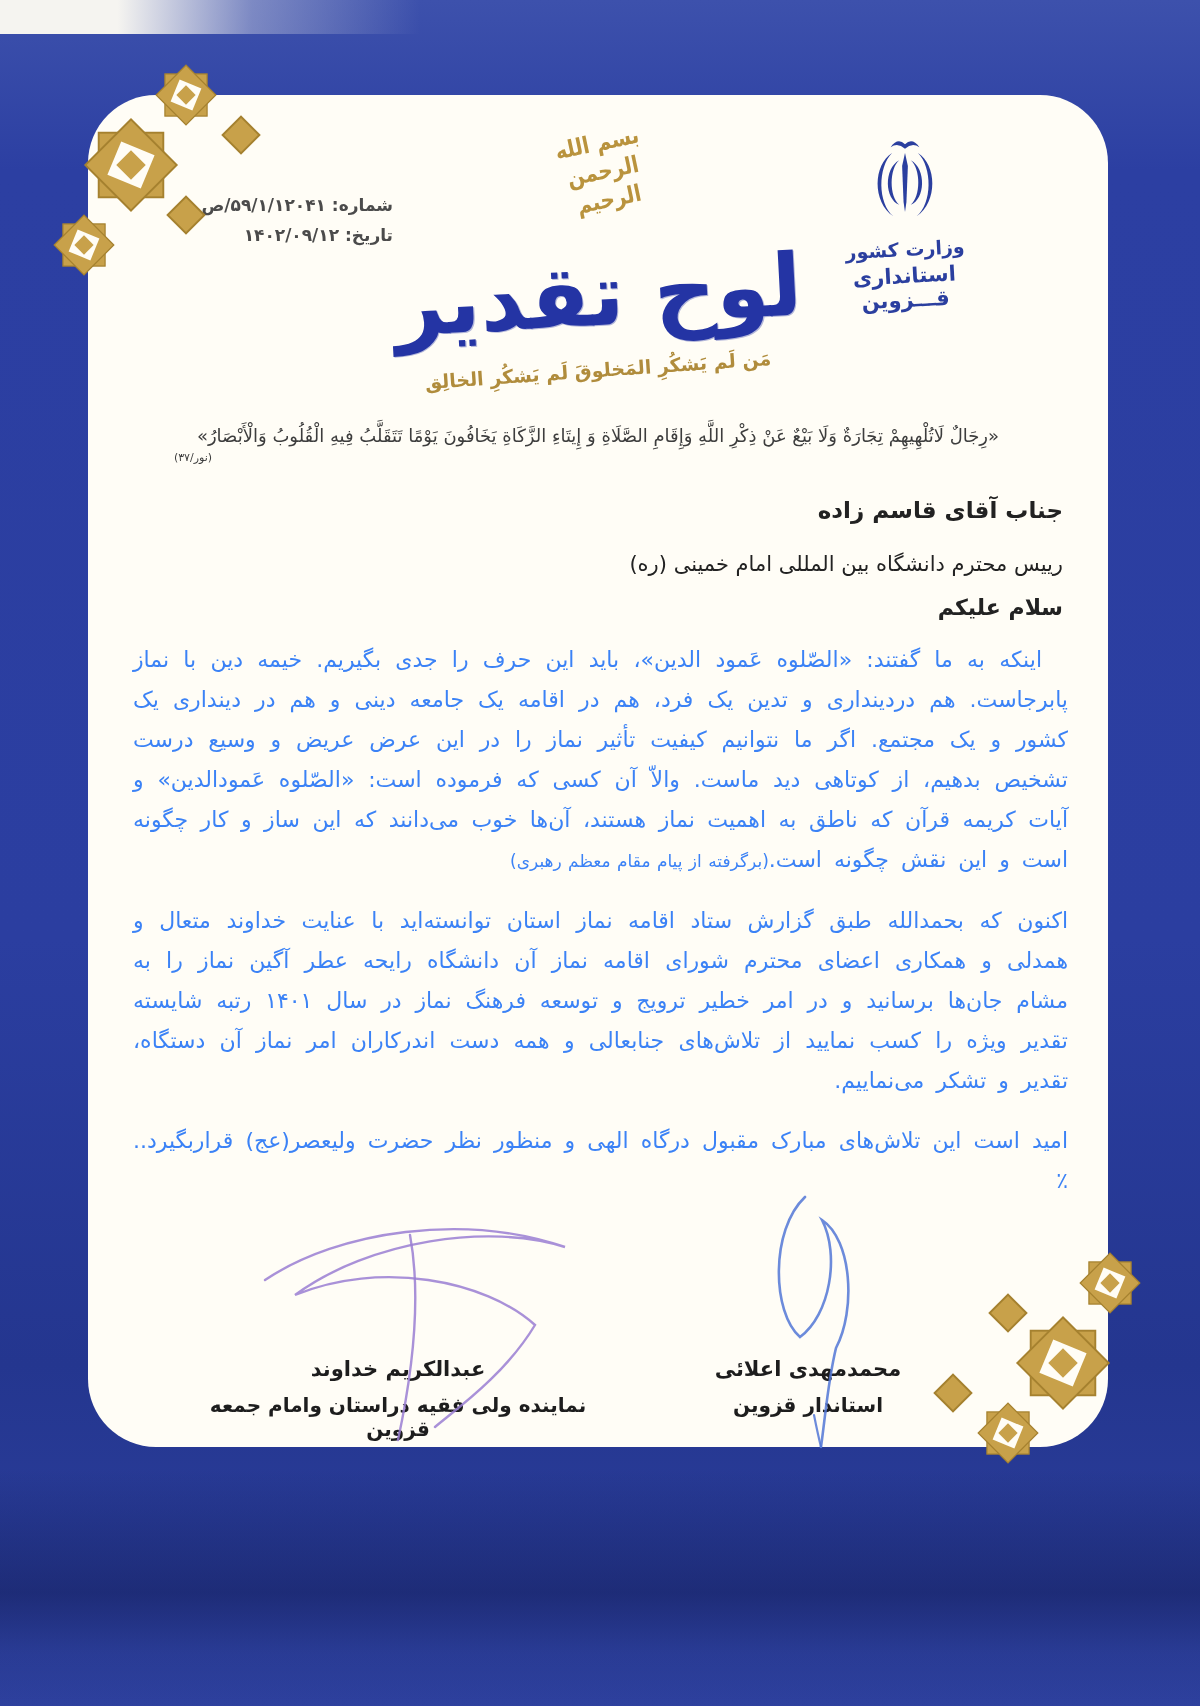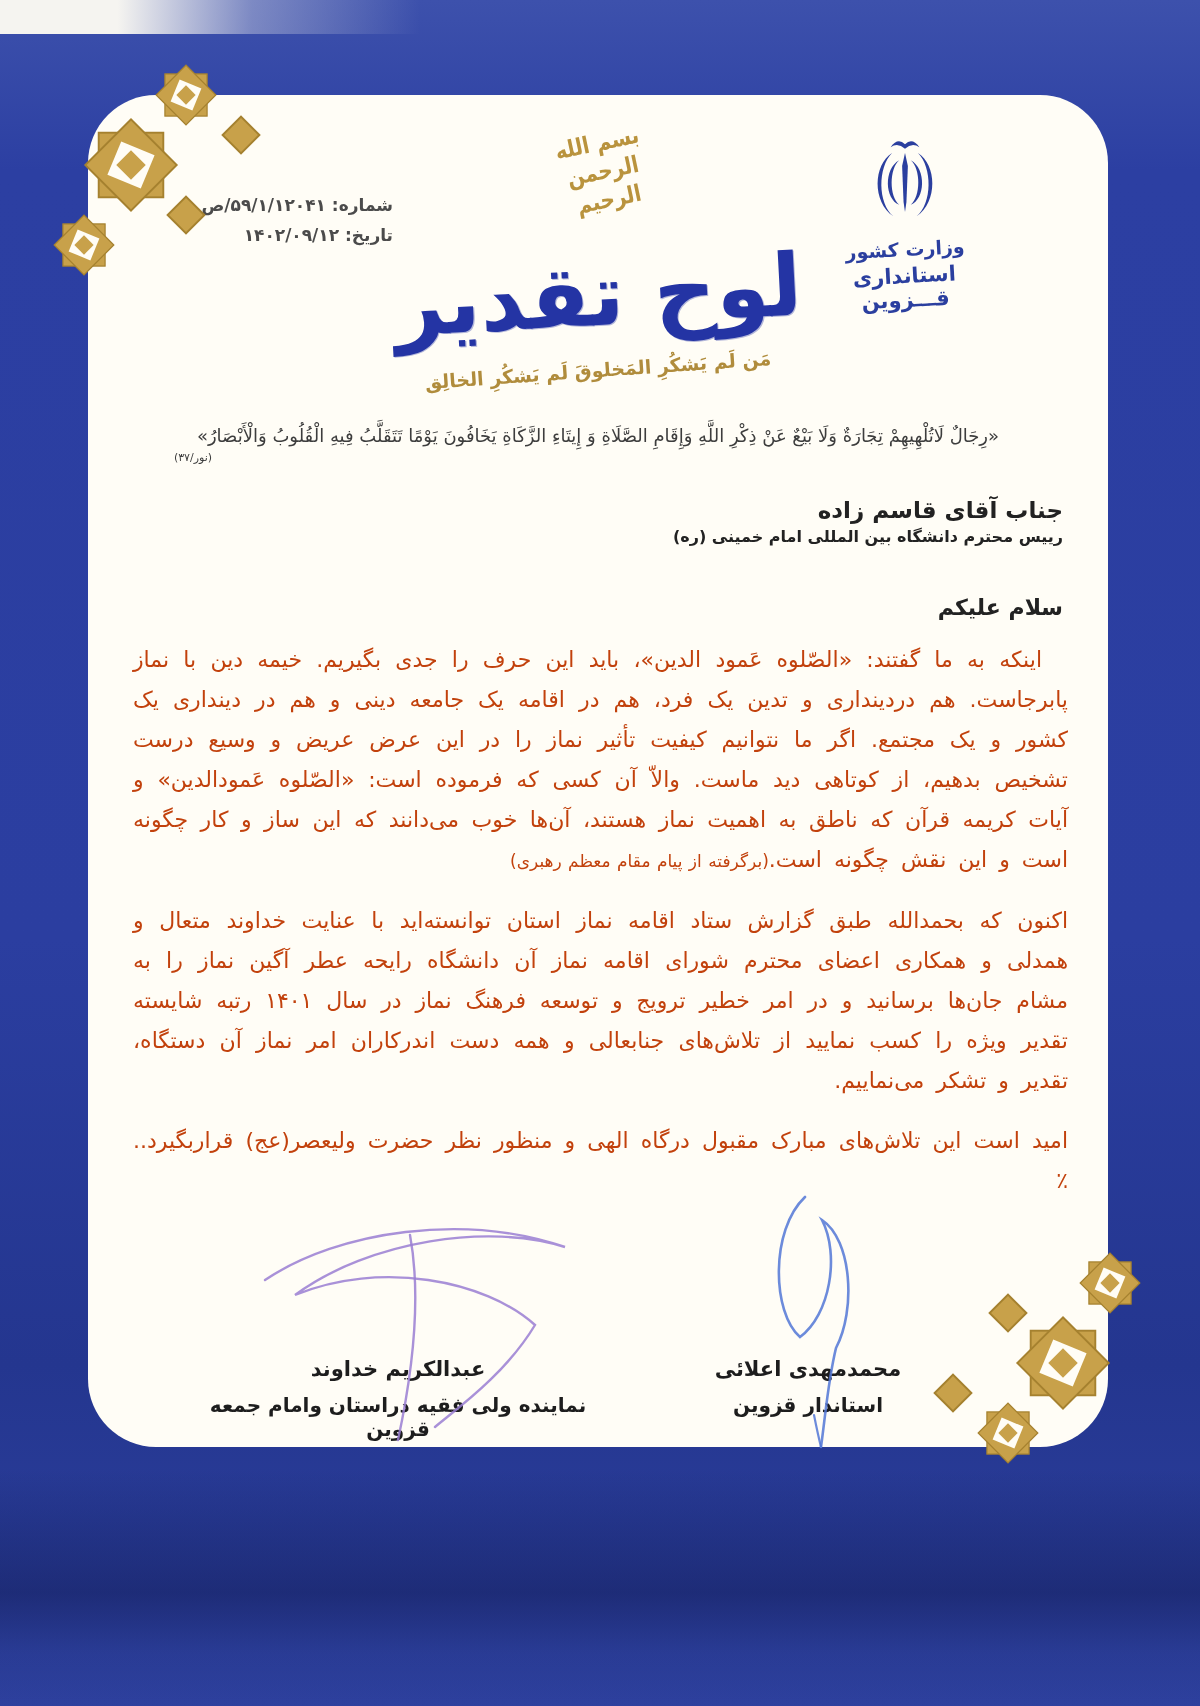--- a/index.html
+++ b/index.html
@@ -34,24 +34,24 @@
   .governorate{margin-top:4px;color:#2b3f9f;font-weight:bold;font-size:21px;letter-spacing:1px;
     transform:rotate(-3deg);direction:rtl;}
   
   .verse{position:absolute;left:0;top:322px;width:1020px;text-align:center;direction:rtl;
     font-size:18px;color:#3d3d3d;white-space:nowrap;font-weight:500;margin-top:8px;}
   .verse-ref{position:absolute;left:40px;top:356px;width:130px;text-align:center;direction:rtl;
     font-size:11px;color:#3d3d3d;}
   
   .recipient{position:absolute;right:45px;top:402px;direction:rtl;text-align:right;color:#222;}
   .recipient .line1{font-weight:bold;font-size:23px;}
-  .recipient .line2{font-weight:bold;font-size:16px;margin-top:4px;}
+  .recipient .line2{font-weight:normal;font-size:21px;margin-top:29px;}
   .salutation{position:absolute;right:45px;top:500px;direction:rtl;font-weight:bold;font-size:22px;color:#222;}
   .body-text{position:absolute;left:45px;top:545px;width:935px;direction:rtl;text-align:justify;
-    color:#c2410c;font-size:22px;line-height:40px;word-spacing:5px;}
+    color:#3b82f6;font-size:22px;line-height:40px;word-spacing:5px;}
   .body-text p{margin:0 0 20px 0;}
   .body-text .p1{text-indent:26px;}
   .attrib{font-size:17px;word-spacing:1px;}
   
   .sig-block{position:absolute;direction:rtl;text-align:center;color:#1d1d1d;}
   .sig-right{left:570px;top:1262px;width:300px;}
   .sig-left{left:100px;top:1262px;width:420px;}
   .sig-name{font-weight:bold;font-size:21px;}
   .sig-title{font-weight:bold;font-size:20px;margin-top:12px;}
   .sig-svg{position:absolute;pointer-events:none;}

